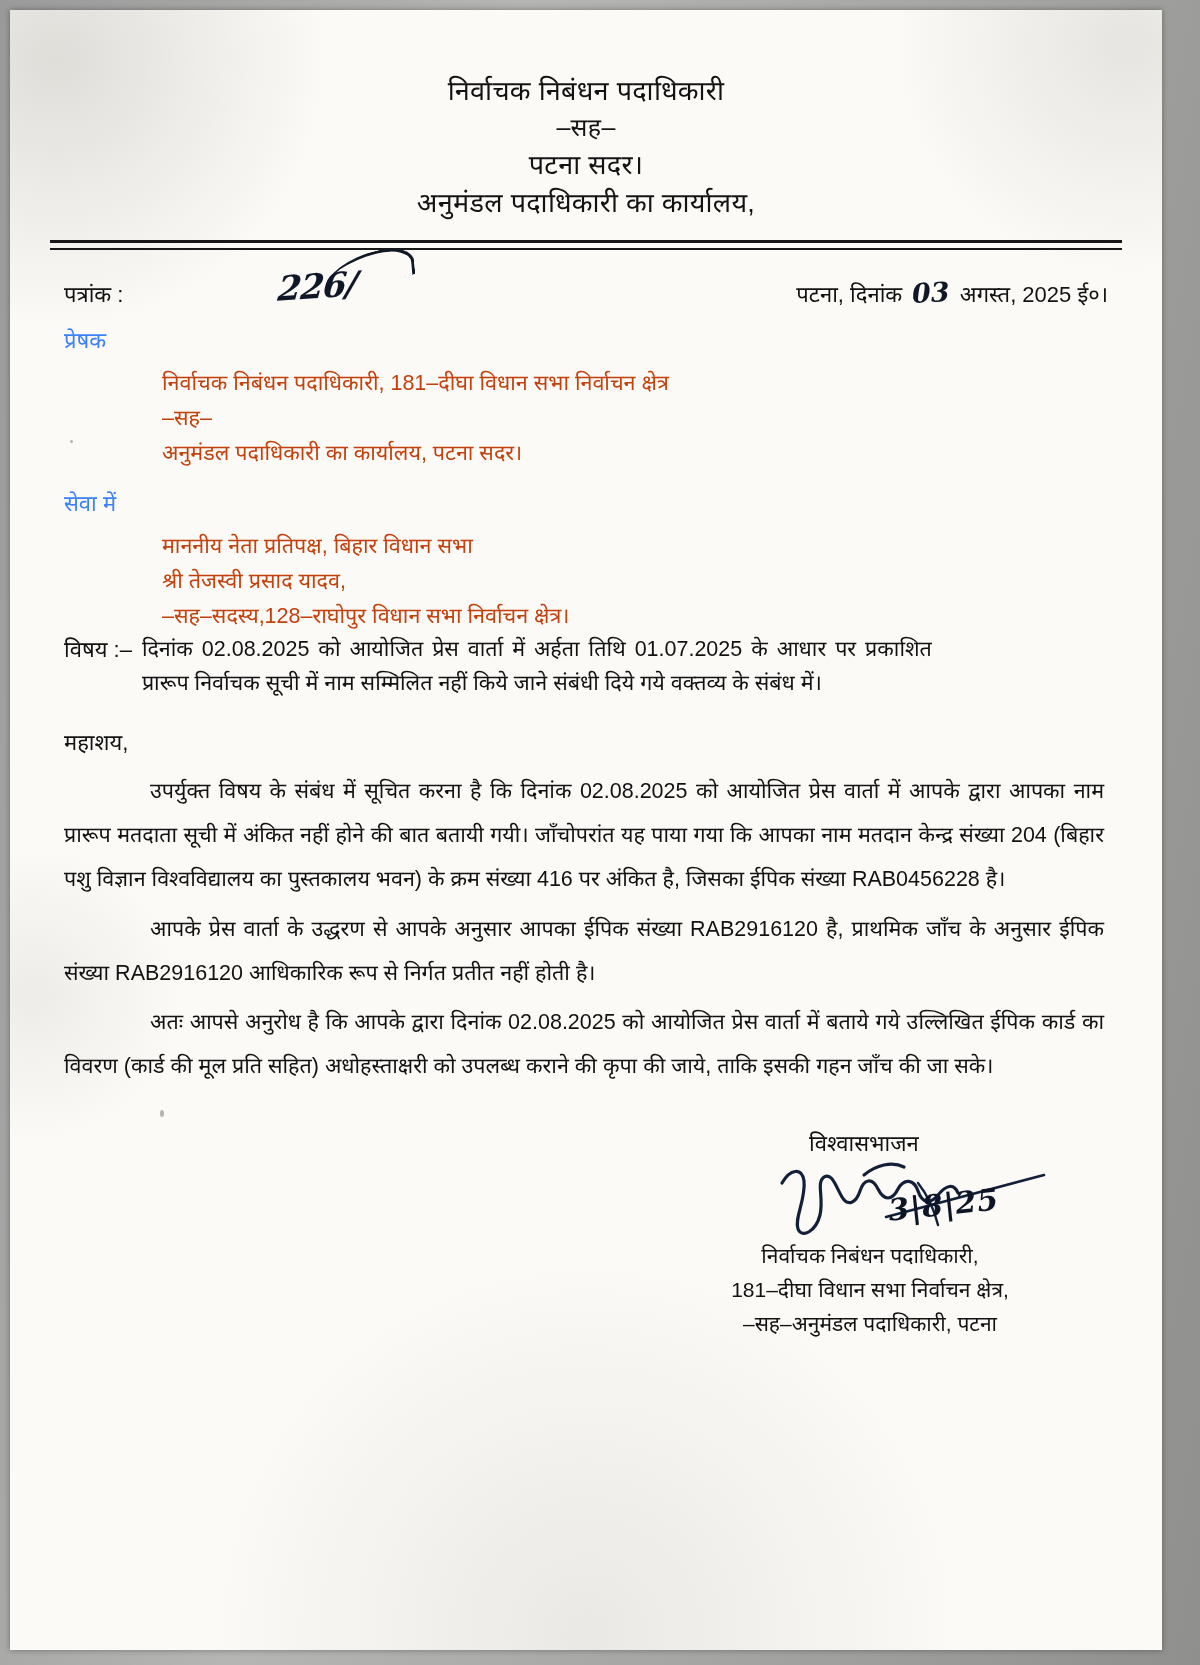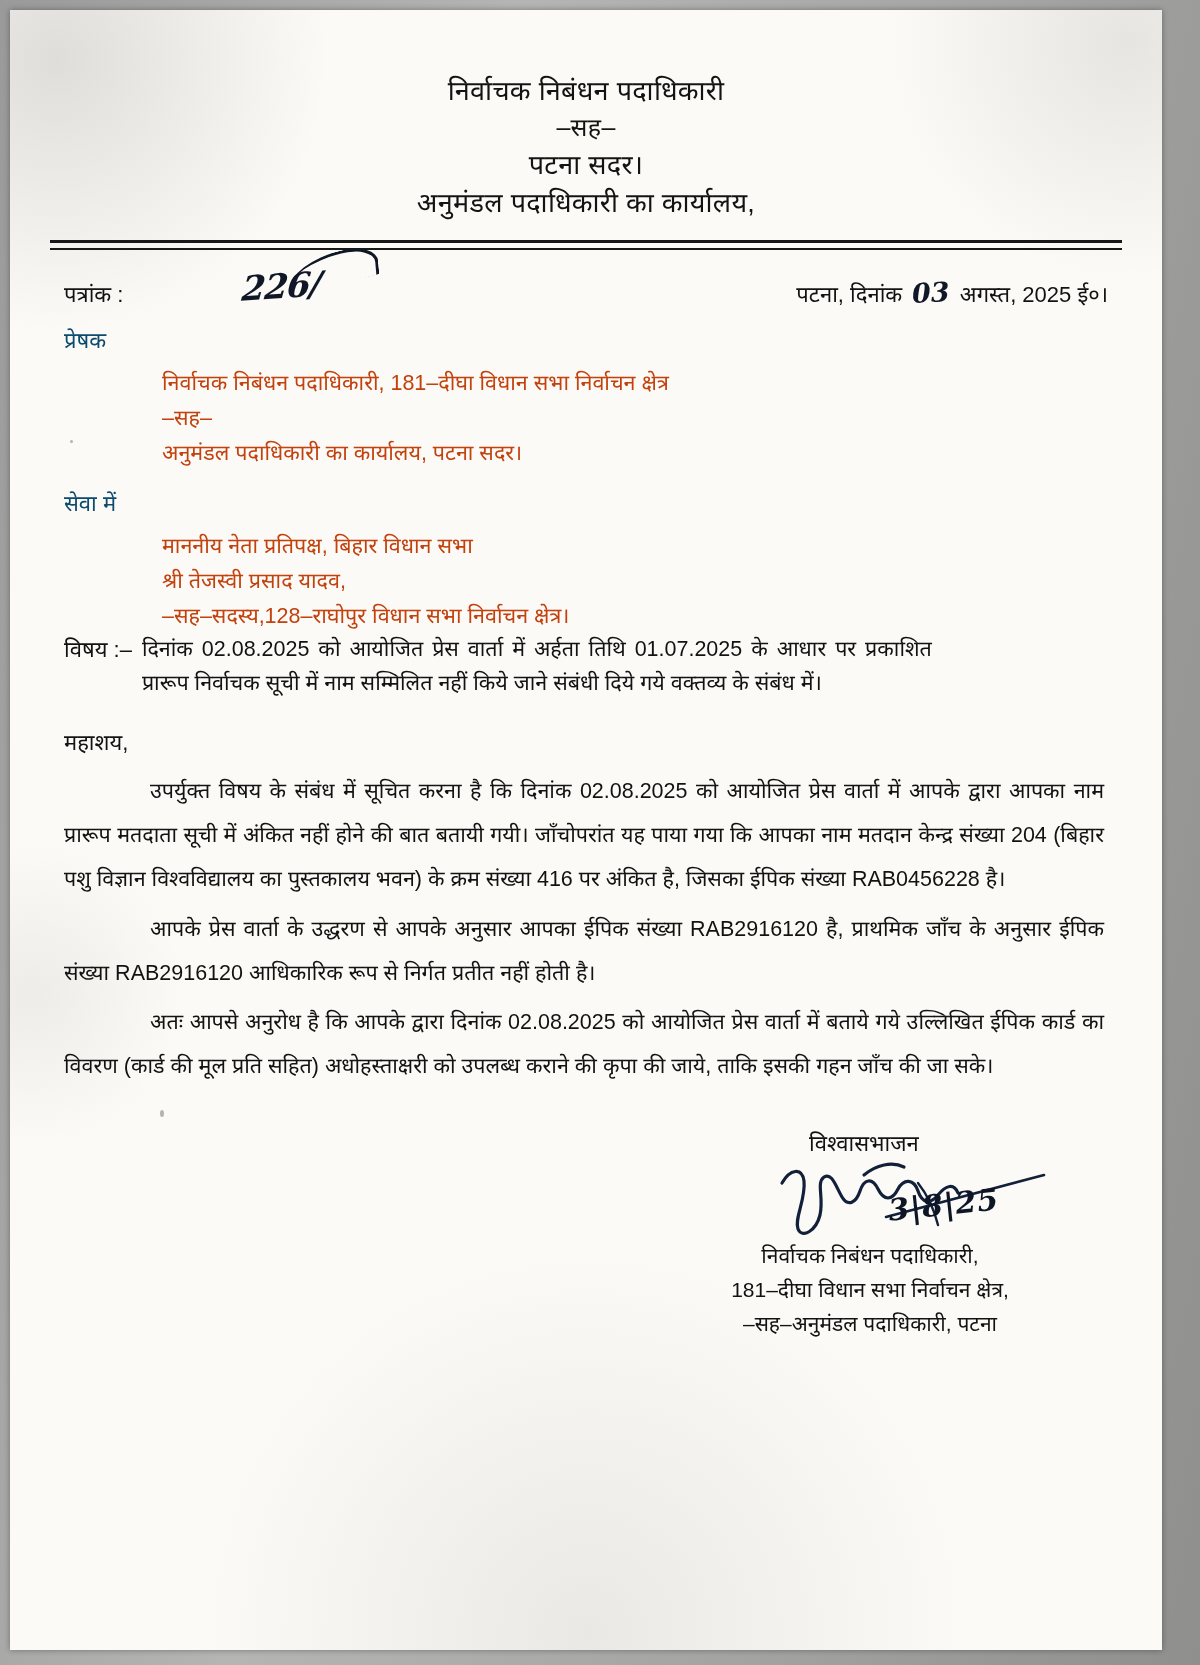--- a/index.html
+++ b/index.html
@@ -77,20 +77,21 @@
   .rule-wrap .r1 { top: 0px; height: 3px; }
   .rule-wrap .r2 { top: 8px; height: 2px; }
 
   
   .refrow {
     display: flex;
     align-items: flex-end;
     margin-top: 12px;
     font-size: 22px;
     color: #121212;
+    gap: 36px;
   }
   .ref-label { width: 120px; padding-left: 14px; }
   .ref-hand {
     font-family: "DejaVu Serif", serif;
     font-size: 34px;
     font-style: italic;
     font-weight: 700;
     color: #101828;
     transform: rotate(-4deg) skewX(-9deg);
     margin-left: 58px;
@@ -124,21 +125,21 @@
     font-weight: 700;
     font-style: italic;
     transform: rotate(-3deg);
     color: #101828;
   }
 
   
   .block { margin-top: 16px; }
   .block-label {
     font-size: 22px;
-    color: #0c4a6e;
+    color: #3b82f6;
     padding-left: 14px;
   }
   .block-body {
     padding-left: 112px;
     margin-top: 12px;
   }
   .block-body .bl {
     font-size: 21.5px;
     line-height: 1.62;
     color: #c2410c;

